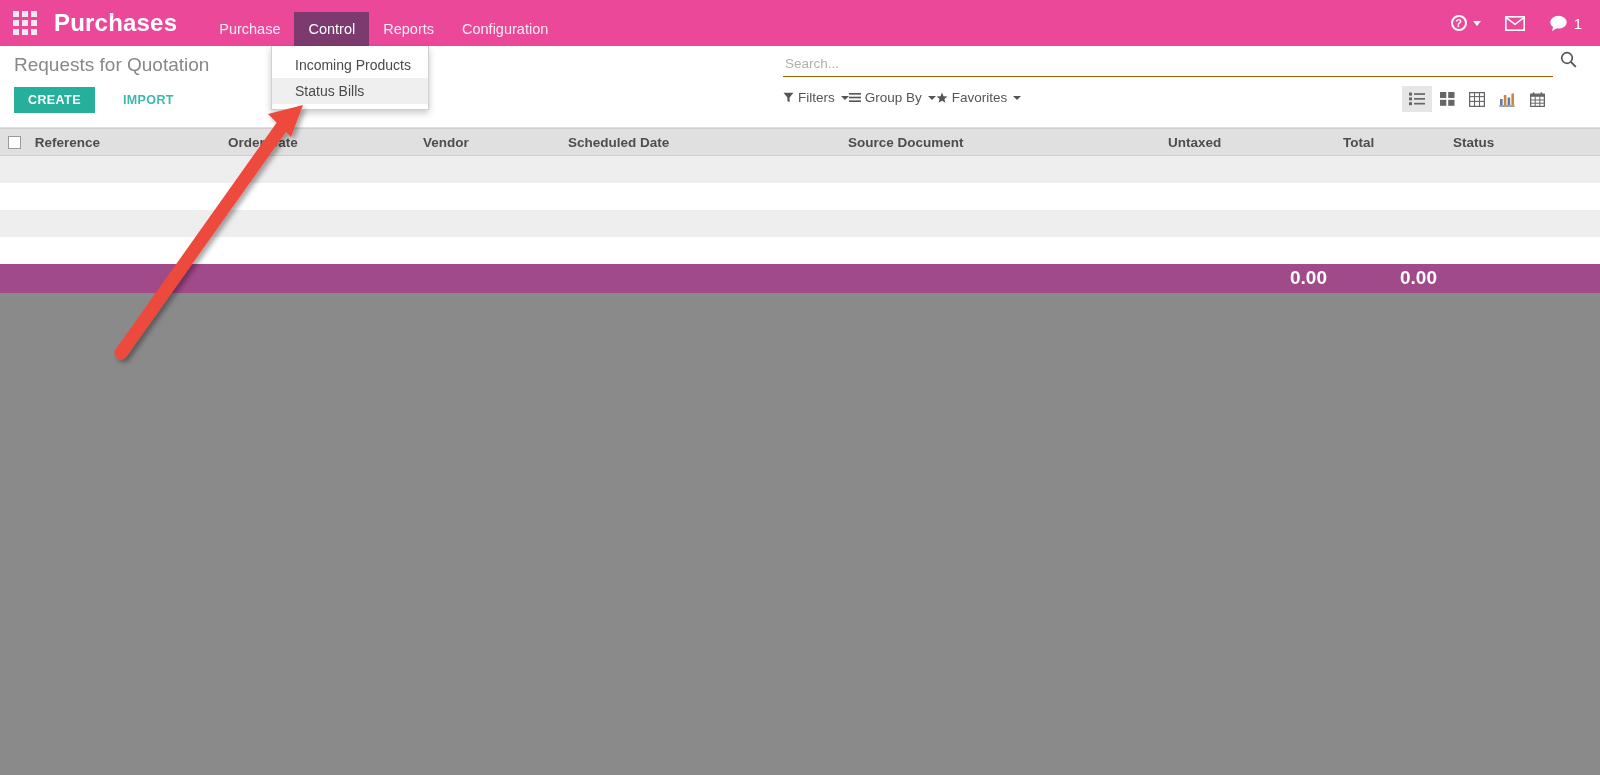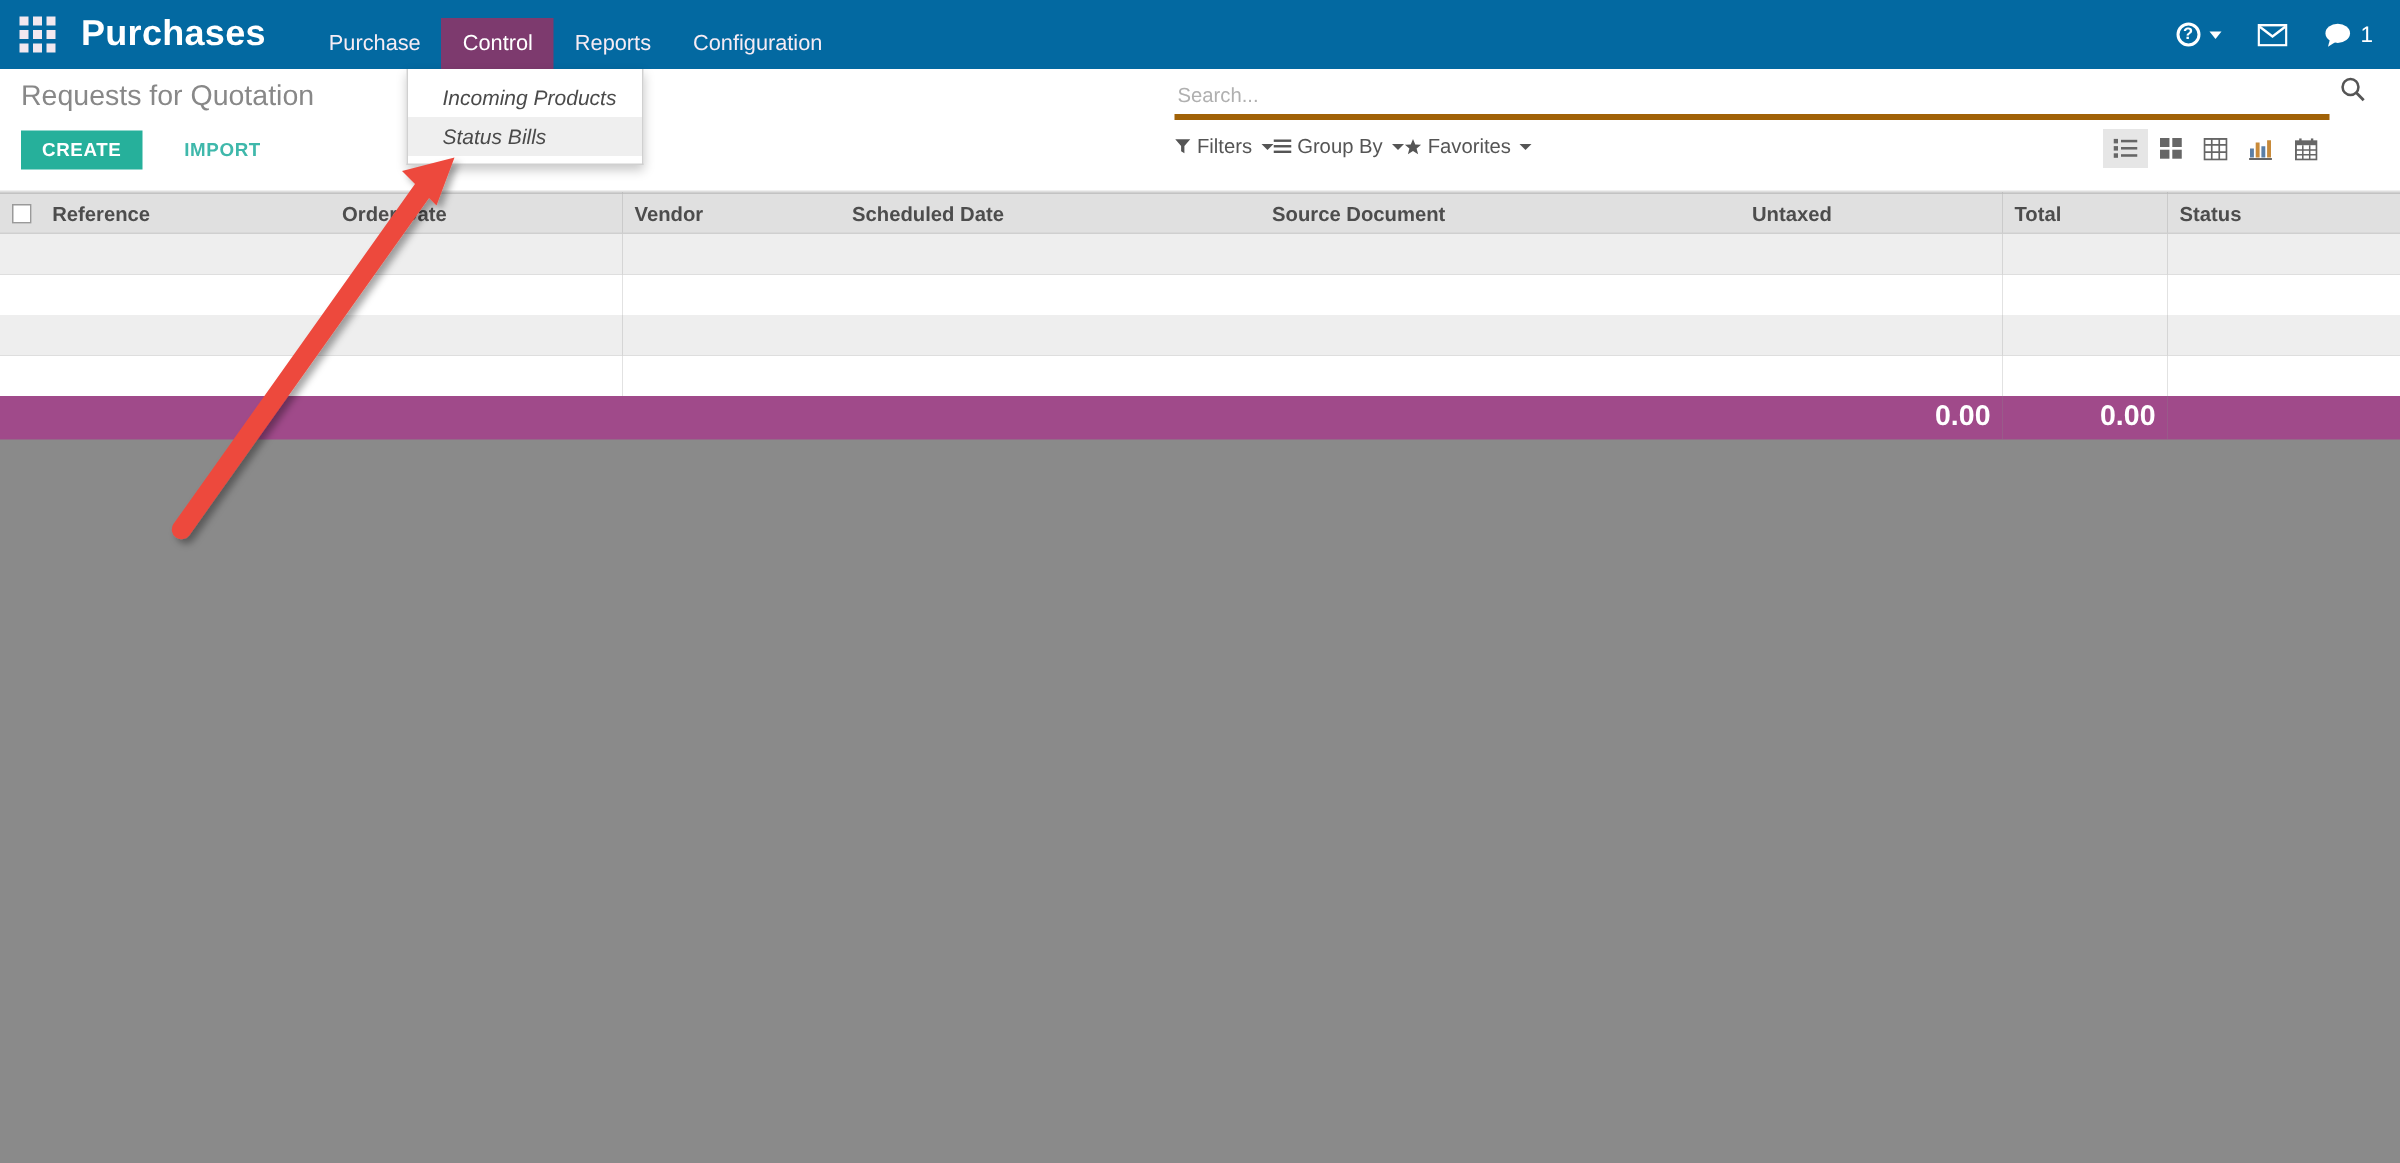--- a/index.html
+++ b/index.html
@@ -8,21 +8,21 @@
     font-family: "Liberation Sans", sans-serif;
     background: #8a8a8a;
     overflow: hidden;
   }
   #app { position: relative; width: 1600px; height: 775px; }
 
   
   .navbar {
     position: absolute; top: 0; left: 0;
     width: 1600px; height: 46px;
-    background: #0369a1;
+    background: #ec4899;
     display: flex; align-items: stretch;
     z-index: 30;
   }
   .apps-icon {
     width: 50px; display: flex; align-items: center; justify-content: center;
     cursor: pointer;
   }
   .apps-grid { display: grid; grid-template-columns: repeat(3, 6px); grid-template-rows: repeat(3, 6px); gap: 3px; }
   .apps-grid i { display: block; width: 6px; height: 6px; background: #f2e8ef; }
   .brand {
@@ -62,21 +62,21 @@
     background: #fff;
     border: 1px solid #d0d0d0;
     border-top: none;
     box-shadow: 0 3px 7px rgba(0,0,0,.22);
     padding: 6px 0 5px 0;
     z-index: 40;
   }
   .dropdown-item {
     padding: 5px 16px 5px 23px;
     font-size: 14px; color: #4a4a4a;
-    cursor: pointer; white-space: nowrap; font-style: italic;
+    cursor: pointer; white-space: nowrap;
   }
   .dropdown-item.hovered { background: #efefef; }
 
   
   .control-panel {
     position: absolute; top: 46px; left: 0;
     width: 1600px; height: 82px;
     background: #fff;
     border-bottom: 1px solid #dfdfdf;
     z-index: 10;
@@ -93,21 +93,21 @@
     cursor: pointer; font-family: inherit;
   }
   .btn-import {
     background: transparent; border: none;
     color: #3fb8ab; font-size: 12.5px; font-weight: bold; letter-spacing: .4px;
     cursor: pointer; padding: 6px 6px; font-family: inherit;
   }
 
   .searchview {
     position: absolute; left: 783px; top: 7px; width: 770px;
-    border-bottom: 4px solid #a16207;
+    border-bottom: 1px solid #a16207;
     display: flex; align-items: flex-end;
   }
   .searchview input {
     flex: 1; border: none; outline: none;
     font-size: 13.5px; color: #444; padding: 3px 2px 5px 2px;
     background: transparent; font-family: inherit;
   }
   .searchview input::placeholder { color: #b0b0b0; }
   .search-icon {
     position: absolute; right: -24px; top: -2px;

